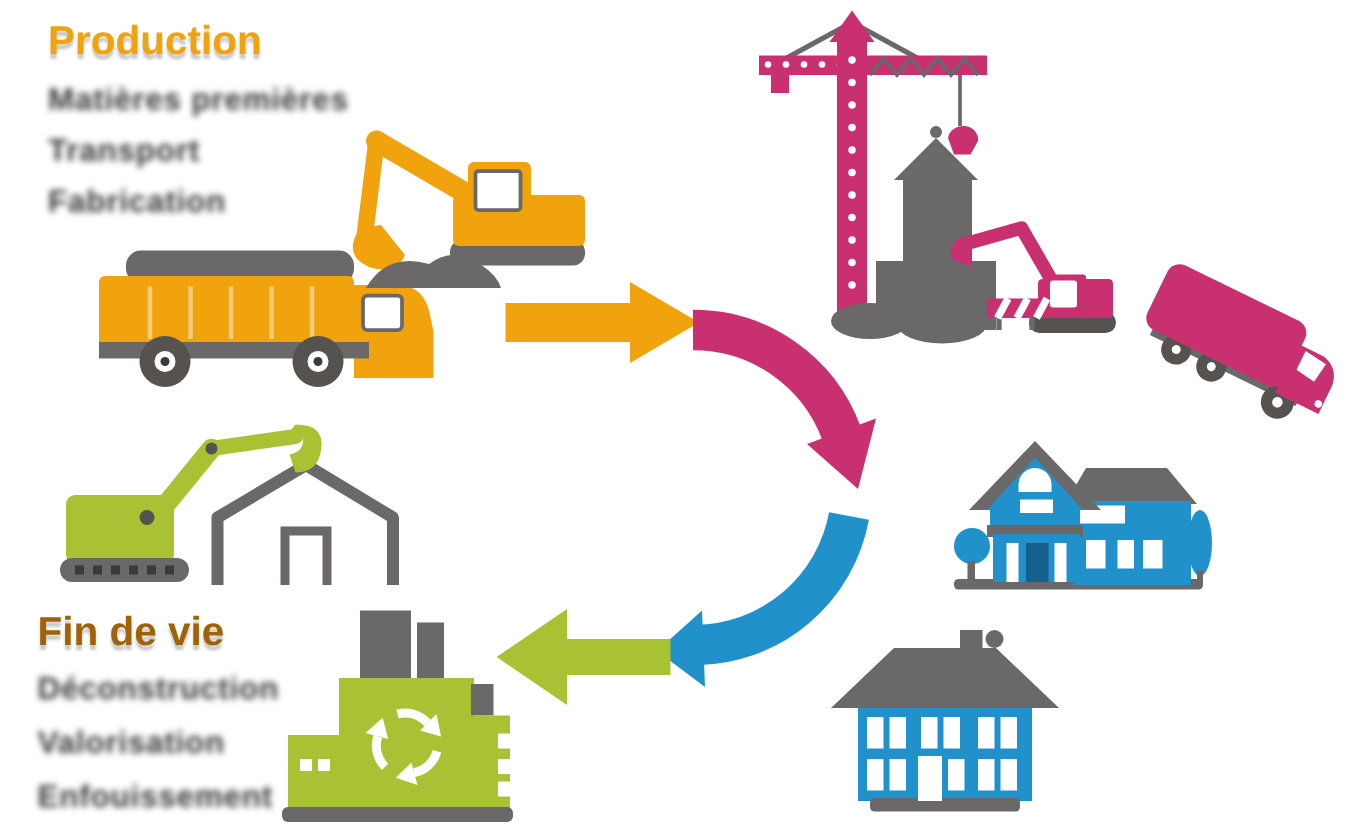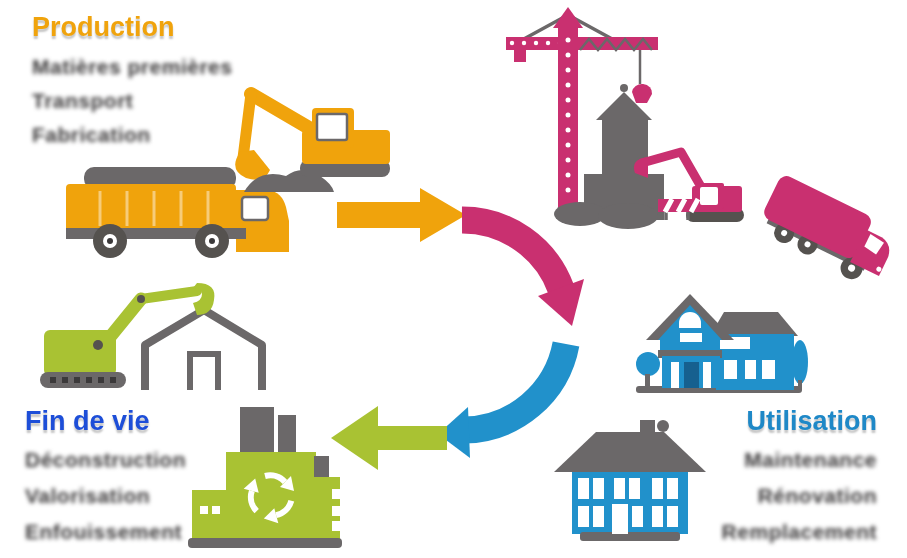--- a/index.html
+++ b/index.html
@@ -23,21 +23,21 @@
     margin-top:8px;font-size:21px;font-weight:bold;letter-spacing:.5px;
     color:var(--text-gray);line-height:34px;
     filter:blur(2px);
   }
   .pos-production{left:32px;top:12px;text-align:left;}
   .pos-construction{right:37px;top:13px;text-align:right;}
   .pos-utilisation{right:30px;top:406px;text-align:right;}
   .pos-fin-de-vie{left:25px;top:406px;text-align:left;}
   .pos-utilisation .stage-lines,.pos-fin-de-vie .stage-lines{line-height:36px;margin-top:6px;}
   .t-orange{color:var(--orange);} .t-pink{color:var(--pink);}
-  .t-blue{color:#1E88C7;} .t-green{color:#1d4ed8;}
+  .t-blue{color:#1E88C7;} .t-green{color:#a16207;}
 </style>
 </head>
 <body>
 
 <div id="canvas">
 
   <svg id="art" width="907" height="558" viewBox="0 0 907 558">
 
     <g>
       <rect x="84" y="167" width="152" height="22" rx="10" fill="var(--gray)"></rect>
@@ -242,28 +242,20 @@
   <div class="stage-block pos-production">
     <h2 class="stage-title t-orange">Production</h2>
     <div class="stage-lines">
       <div>Matières premières</div>
       <div>Transport</div>
       <div>Fabrication</div>
     </div>
   </div>
 
 
-  <div class="stage-block pos-utilisation">
-    <h2 class="stage-title t-blue">Utilisation</h2>
-    <div class="stage-lines">
-      <div>Maintenance</div>
-      <div>Rénovation</div>
-      <div>Remplacement</div>
-    </div>
-  </div>
 
   <div class="stage-block pos-fin-de-vie">
     <h2 class="stage-title t-green">Fin de vie</h2>
     <div class="stage-lines">
       <div>Déconstruction</div>
       <div>Valorisation</div>
       <div>Enfouissement</div>
     </div>
   </div>
 

